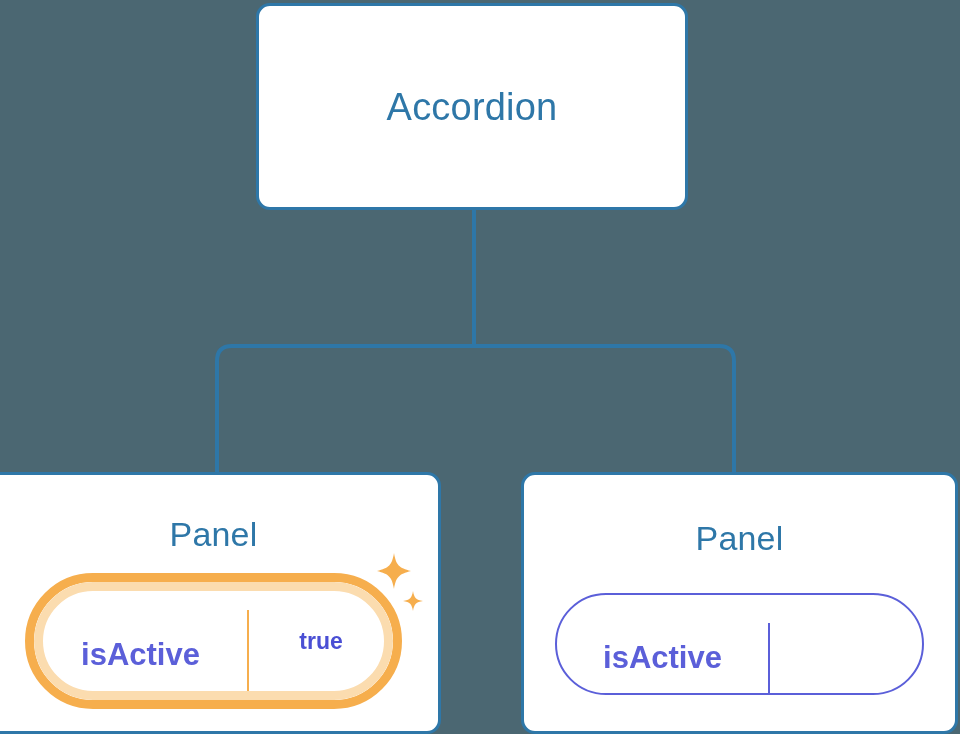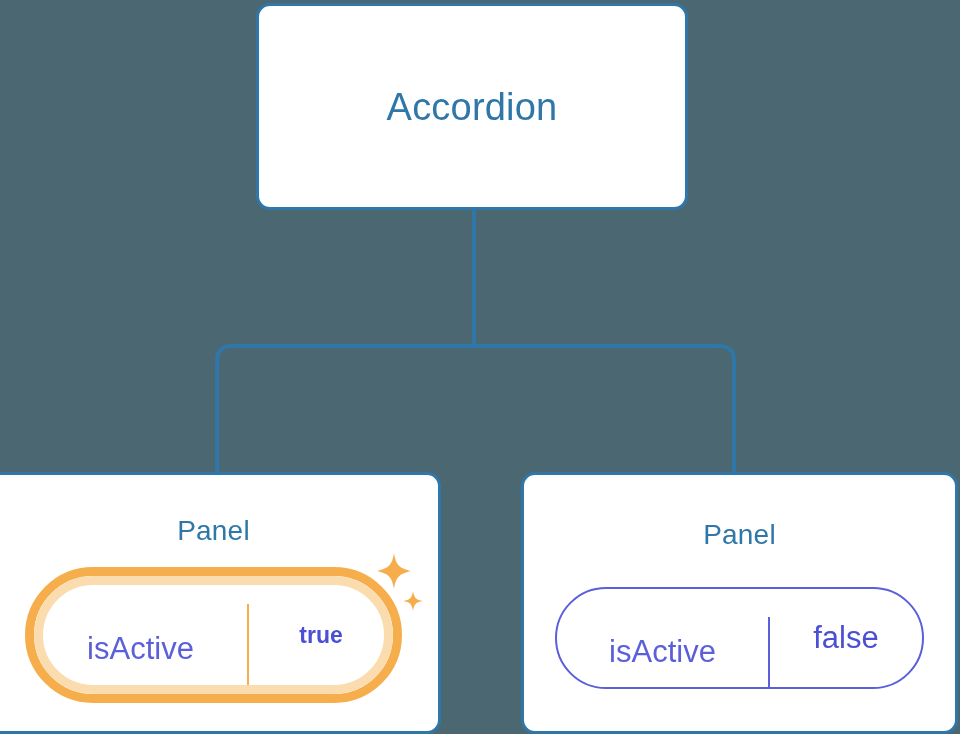--- a/index.html
+++ b/index.html
@@ -65,21 +65,21 @@
 
   .node-panel-right {
     left: 521px;
     top: 472px;
     width: 437px;
     height: 262px;
   }
 
   .node-title-panel {
     color: #2e77a8;
-    font-size: 28px;
+    font-size: 34px;
     line-height: 1;
     letter-spacing: 0.2px;
   }
   .node-panel-left .node-title-panel { margin-top: 42px; }
   .node-panel-right .node-title-panel { margin-top: 46px; }
 
   
   .pill-wrap {
     position: relative;
     display: flex;
@@ -98,21 +98,21 @@
 
   .pill-cell {
     display: flex;
     align-items: center;
     justify-content: center;
     box-sizing: border-box;
   }
 
   .pill-key {
     color: #5b5fd9;
-    font-weight: 400;
+    font-weight: 700;
     margin-top: 28px;
   }
   .pill-val {
     color: #4a4fd4;
   }
 
   
   .pill-left-wrap {
     margin-top: 22px;
   }
@@ -206,18 +206,17 @@
       <path d="M 41 40 C 42.2 47 44 48.8 51 50 C 44 51.2 42.2 53 41 60 C 39.8 53 38 51.2 31 50 C 38 48.8 39.8 47 41 40 Z" fill="#f6ae4d"></path>
     </svg>
   </div>
 
   <div class="node node-panel-right">
     <div class="node-title-panel">Panel</div>
 
     <div class="pill-wrap pill-right-wrap">
       <div class="pill pill-indigo">
         <div class="pill-cell pill-key">isActive</div>
-        <div class="pill-cell pill-val">false</div>
       </div>
     </div>
   </div>
 
 </div>
 
 </body></html>

